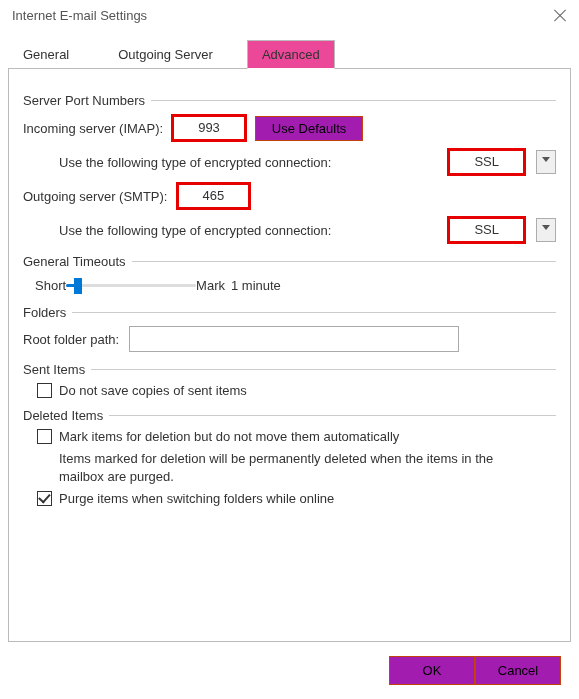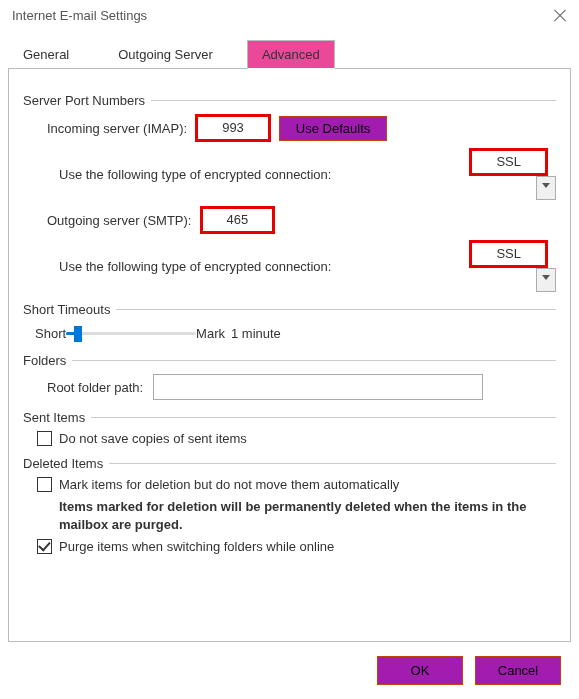--- a/index.html
+++ b/index.html
@@ -57,21 +57,21 @@
     .group-title {
       display: flex; align-items: center;
       margin: 10px 0 6px 0;
       font-size: 13px;
     }
     .group-title .line {
       flex: 1; height: 1px; background: #ccc; margin-left: 6px;
     }
 
     .row { display: flex; align-items: center; margin: 6px 0; }
-    .indent { margin-left: 24px; }
+    .indent { margin-left: 0; }
     .indent2 { margin-left: 36px; }
     .label { white-space: nowrap; }
     .spacer-sm { width: 6px; }
 
     .hl-box {
       border: 3px solid #e60000;
       padding: 0 24px;
       line-height: 24px;
       height: 28px;
       display: inline-flex; align-items: center;
@@ -136,29 +136,29 @@
     .root-path { width: 330px; margin-left: 10px; }
 
     .checkbox { width: 15px; height: 15px; border: 1px solid #333; margin-right: 7px; flex-shrink: 0; display: inline-flex; align-items: center; justify-content: center; cursor: pointer; }
     .checkbox.checked::after {
       content: ""; display: block; width: 9px; height: 5px;
       border-left: 2px solid #333; border-bottom: 2px solid #333;
       transform: rotate(-48deg) translate(1px,-1px);
     }
     .chk-row { display: flex; align-items: center; margin: 6px 0 6px 14px; }
 
-    .help-text { margin: 4px 0 6px 36px; max-width: 480px; line-height: 1.35; font-weight: bold; }
+    .help-text { margin: 4px 0 6px 36px; max-width: 480px; line-height: 1.35; }
 
     .dialog-buttons {
-      display: flex; justify-content: flex-end; gap: 12px;
+      display: flex; justify-content: flex-end; 
       padding: 14px 18px;
     }
     .dialog-buttons .btn { min-width: 86px; padding: 6px 0; text-align: center; }
 
-    .right-push { margin-left: auto; display: flex; align-items: flex-end; flex-direction: column; }
+    .right-push { margin-left: auto; display: flex; align-items: center; }
   </style>
 </head>
 <body>
 
 <div class="window">
 
   <div class="titlebar">
     <span>Internet E-mail Settings</span>
     <span class="close-x"></span>
   </div>
@@ -202,21 +202,21 @@
         <span class="label">Use the following type of encrypted connection:</span>
         <div class="right-push">
           <span class="hl-box ssl">SSL</span>
           <span class="dropdown-btn">
             <span class="chev"></span>
           </span>
         </div>
       </div>
 
       <div class="group-title">
-        <span>Short Timeouts</span>
+        <span>General Timeouts</span>
         <span class="line"></span>
       </div>
 
       <div class="slider-wrap">
         <span>Short</span>
         <div class="slider">
           <div class="track"></div>
           <div class="track-fill"></div>
           <div class="thumb"></div>
         </div>

